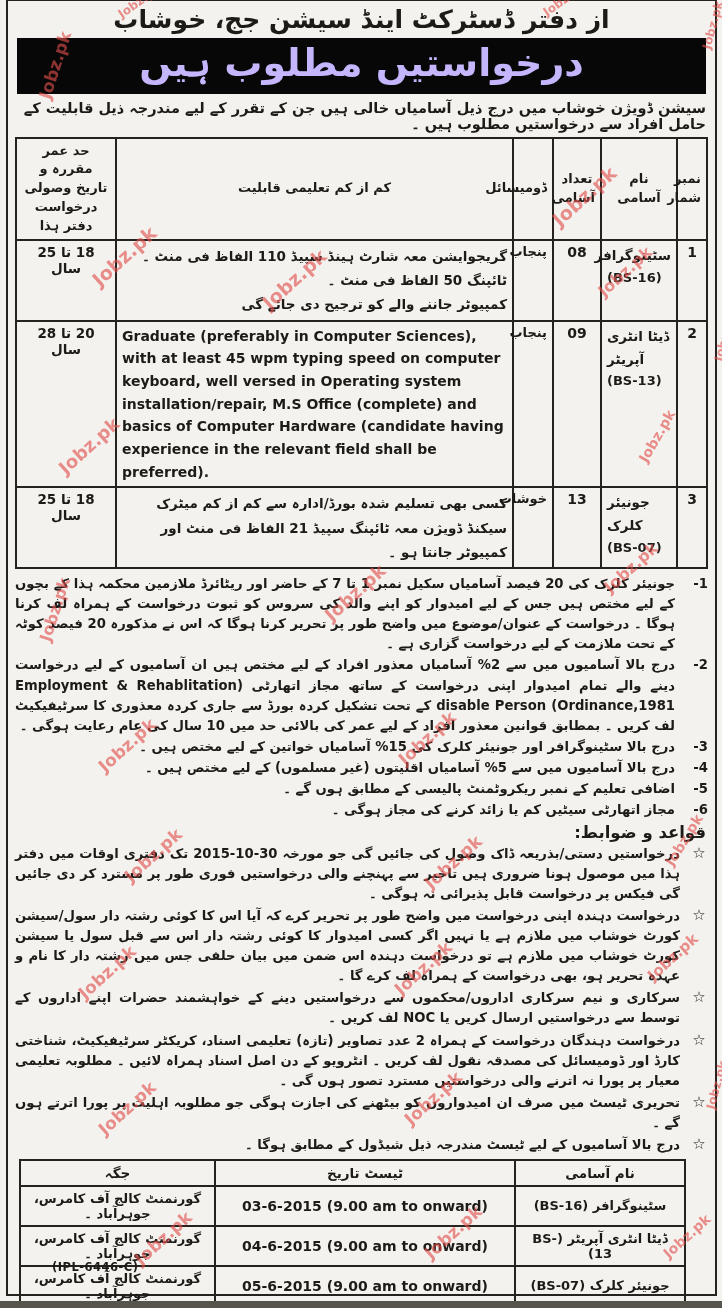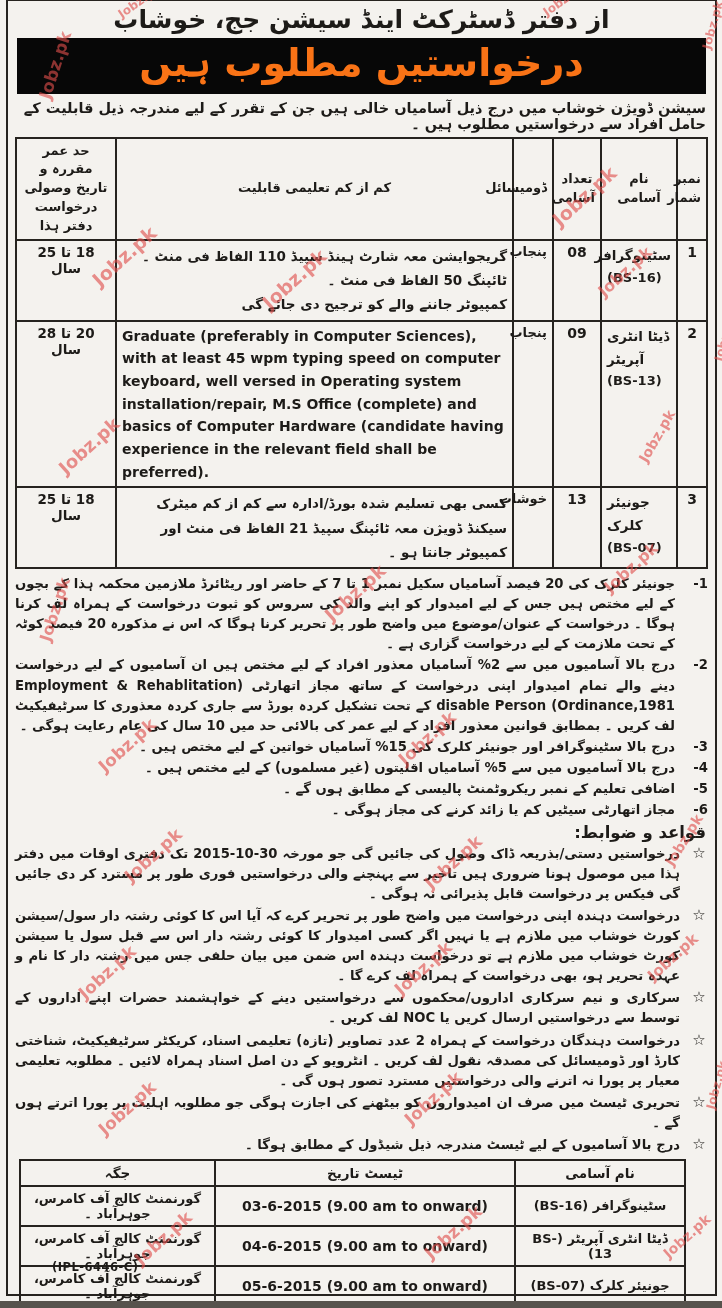--- a/index.html
+++ b/index.html
@@ -10,21 +10,21 @@
   }
   
   .frame{
     position:absolute;left:6px;right:5px;top:0;bottom:12px;
     border:2px solid #26231f;border-top:1px solid #26231f;
     padding:2px 7px 4px 7px;box-sizing:border-box;
   }
   
   .office-line{direction:rtl;text-align:center;font-weight:bold;font-size:25px;margin:2px 0 4px;}
   .banner{
-    background:#070707;color:#f97316;direction:rtl;text-align:center;
+    background:#070707;color:#c4b5fd;direction:rtl;text-align:center;
     font-weight:bold;font-size:38px;line-height:1.25;margin:2px 2px 6px;padding:2px 0 6px;
   }
   .intro{direction:rtl;text-align:right;font-weight:bold;font-size:14.5px;margin:2px 2px 5px;}
   
   table{border-collapse:collapse;}
   .vacancy{width:100%;direction:rtl;table-layout:fixed;}
   .vacancy th,.vacancy td{border:2px solid #26231f;padding:3px 5px;vertical-align:top;}
   .vacancy th{font-size:13px;font-weight:bold;text-align:center;vertical-align:middle;height:46px;line-height:1.45;}
   .col-serial{width:30px;} .col-post{width:76px;} .col-count{width:48px;}
   .col-domicile{width:40px;} .col-qual{width:auto;} .col-age{width:100px;}

